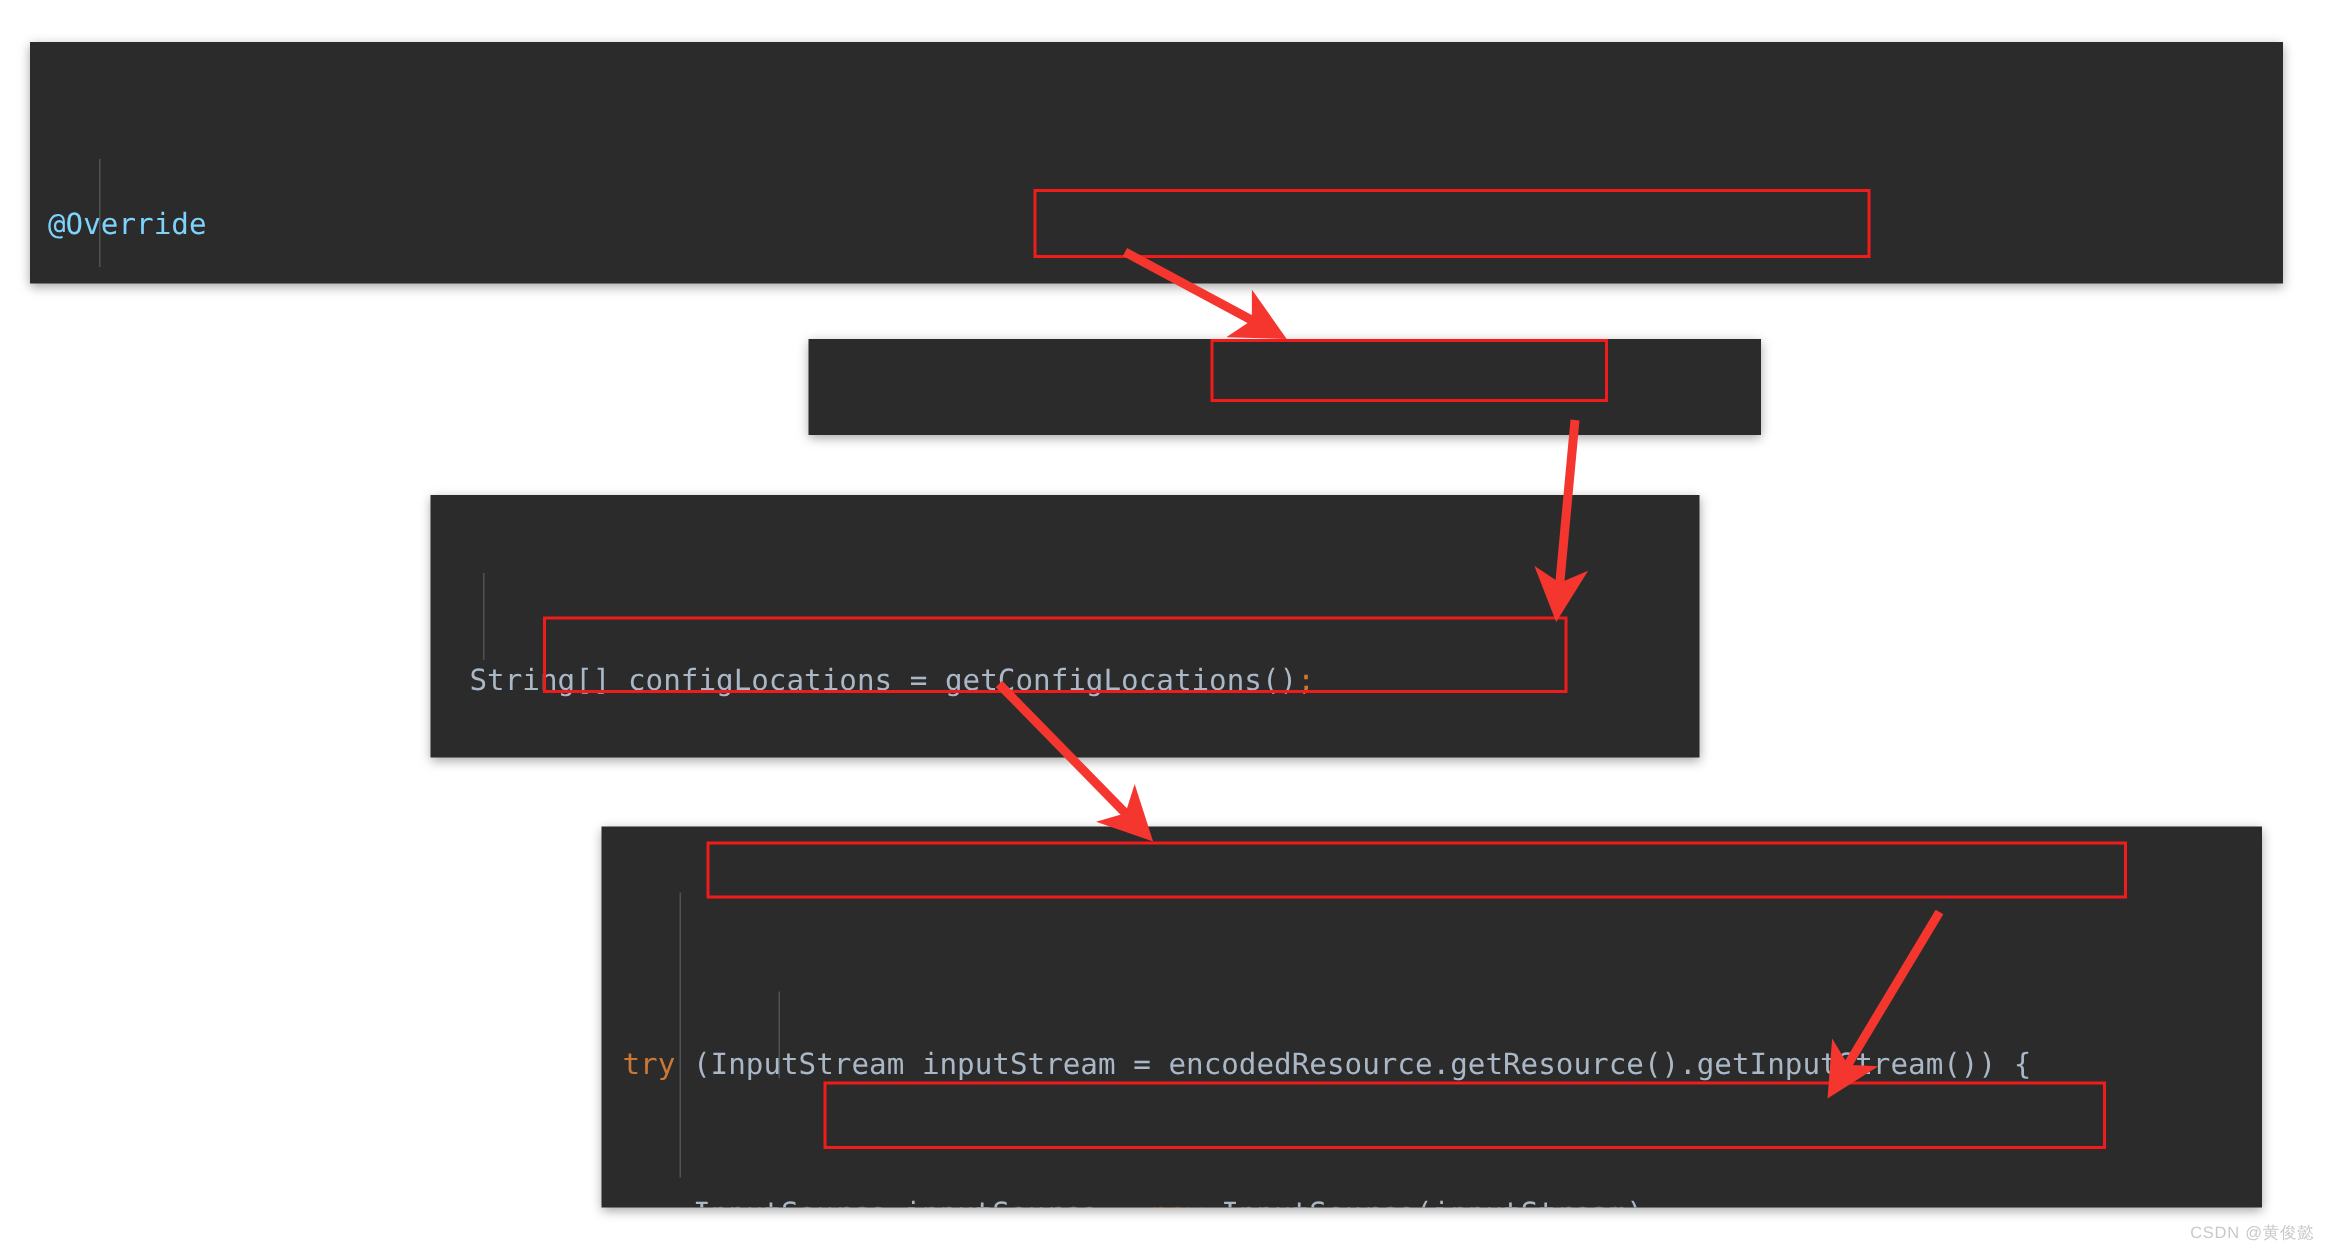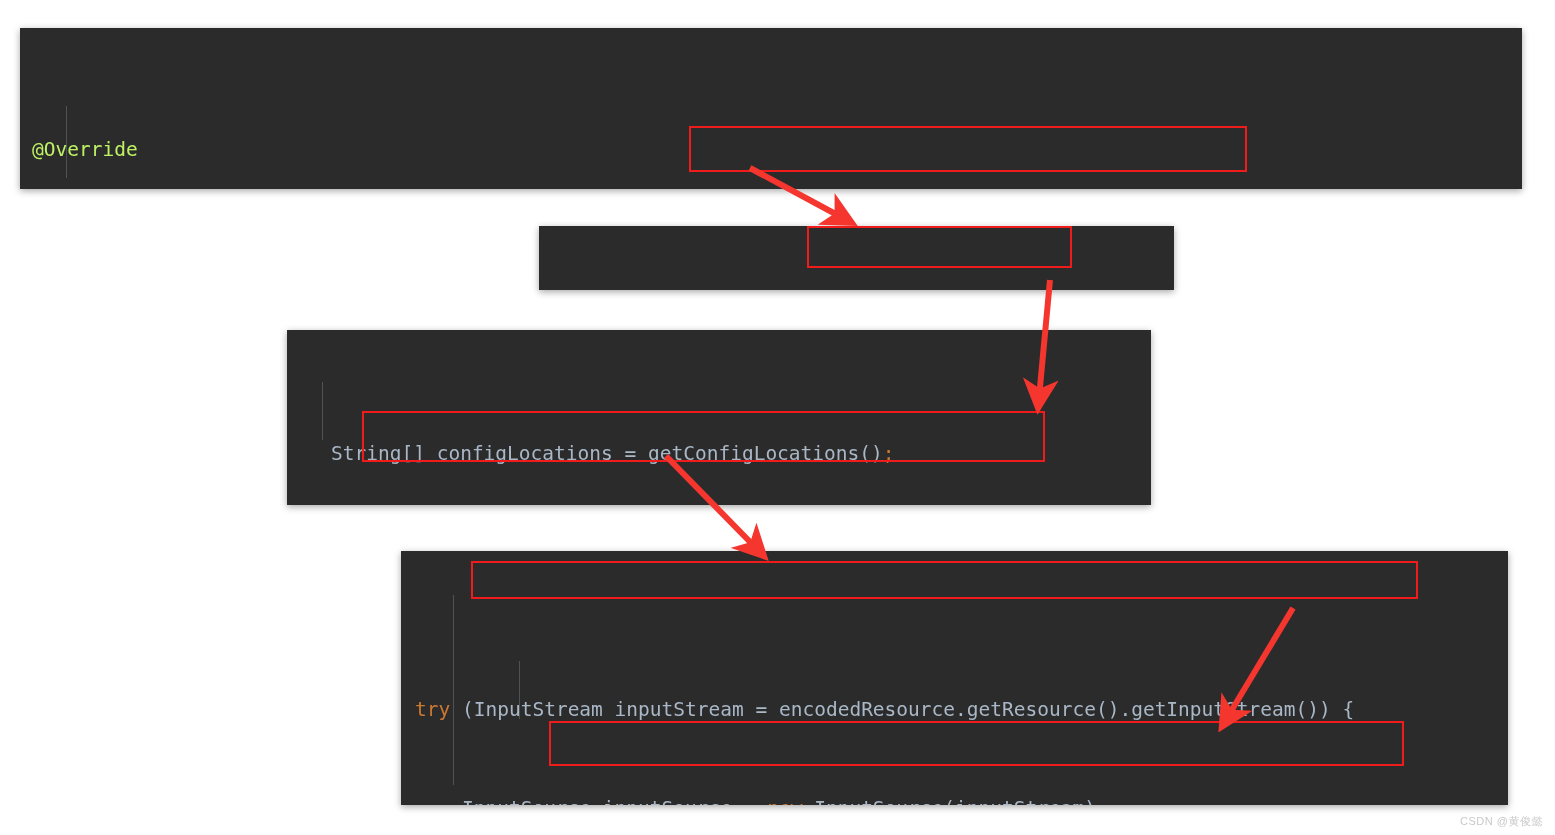--- a/index.html
+++ b/index.html
@@ -24,21 +24,21 @@
     color:#a9b7c6;
     overflow:hidden;
   }
   .code-block .line{
     position:relative;
     height:33px;
     white-space:pre;
   }
 
   
-  .t-anno   {color:#bef264;}
+  .t-anno   {color:#7dd3fc;}
   .t-kw     {color:#cc7832;}
   .t-id     {color:#a9b7c6;}
 
   
   .guide{
     position:absolute;
     width:1px;
     background:#4e5254;
   }
 
@@ -74,21 +74,21 @@
     <div class="line"><span class="t-anno">@Override</span></div>
     
     
     
   </div>
 
   <div class="code-block" id="block-2" style="left:539px; top:226px; width:621px; height:54px; padding:10px 0 0 14px;">
     
   </div>
 
-  <div class="code-block" id="block-3" style="left:287px; top:330px; width:820px; height:167px; padding:8px 0 0 44px;">
+  <div class="code-block" id="block-3" style="left:287px; top:330px; width:820px; height:167px; padding:8px 0 0 26px;">
     <div class="guide" style="left:35px; top:52px; height:58px;"></div>
     <div class="line"><span class="t-id">String[] configLocations = getConfigLocations()</span><span class="t-kw">;</span></div>
     
     
     
   </div>
 
   <div class="code-block" id="block-4" style="left:401px; top:551px; width:1093px; height:244px; padding:10px 0 0 14px;">
     <div class="guide" style="left:52px; top:44px; height:190px;"></div>
     <div class="guide" style="left:118px; top:110px; height:58px;"></div>

